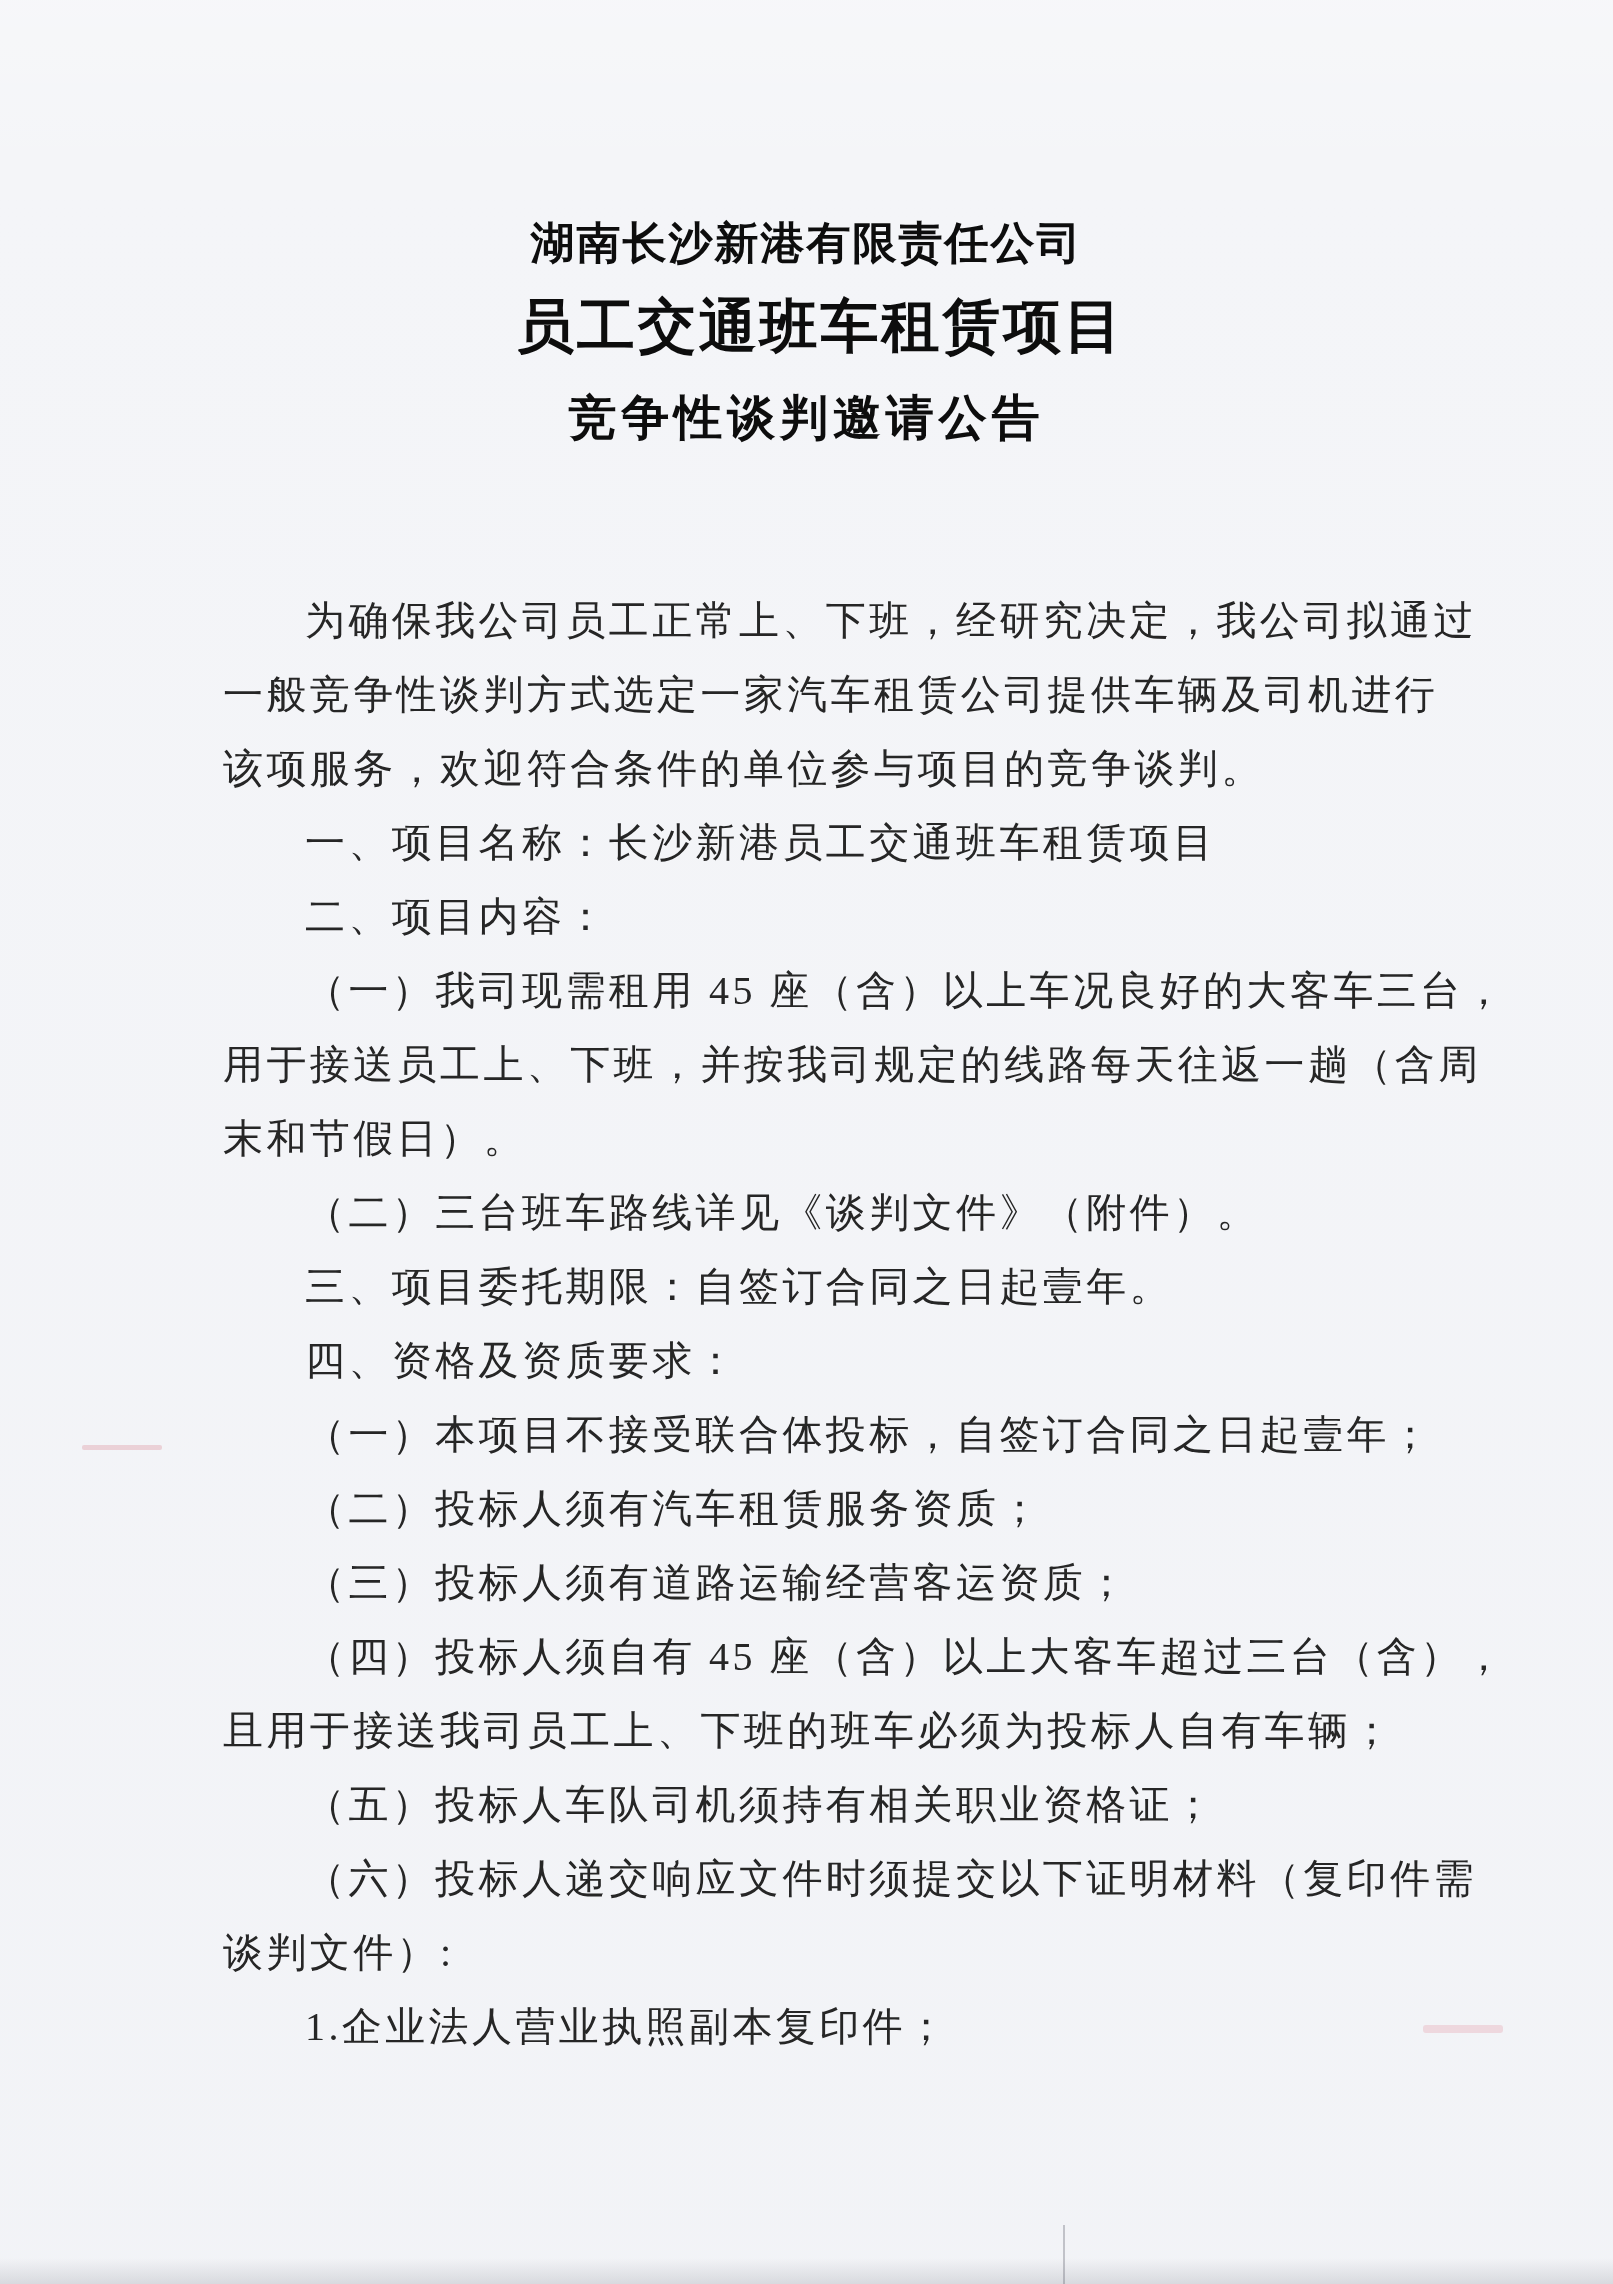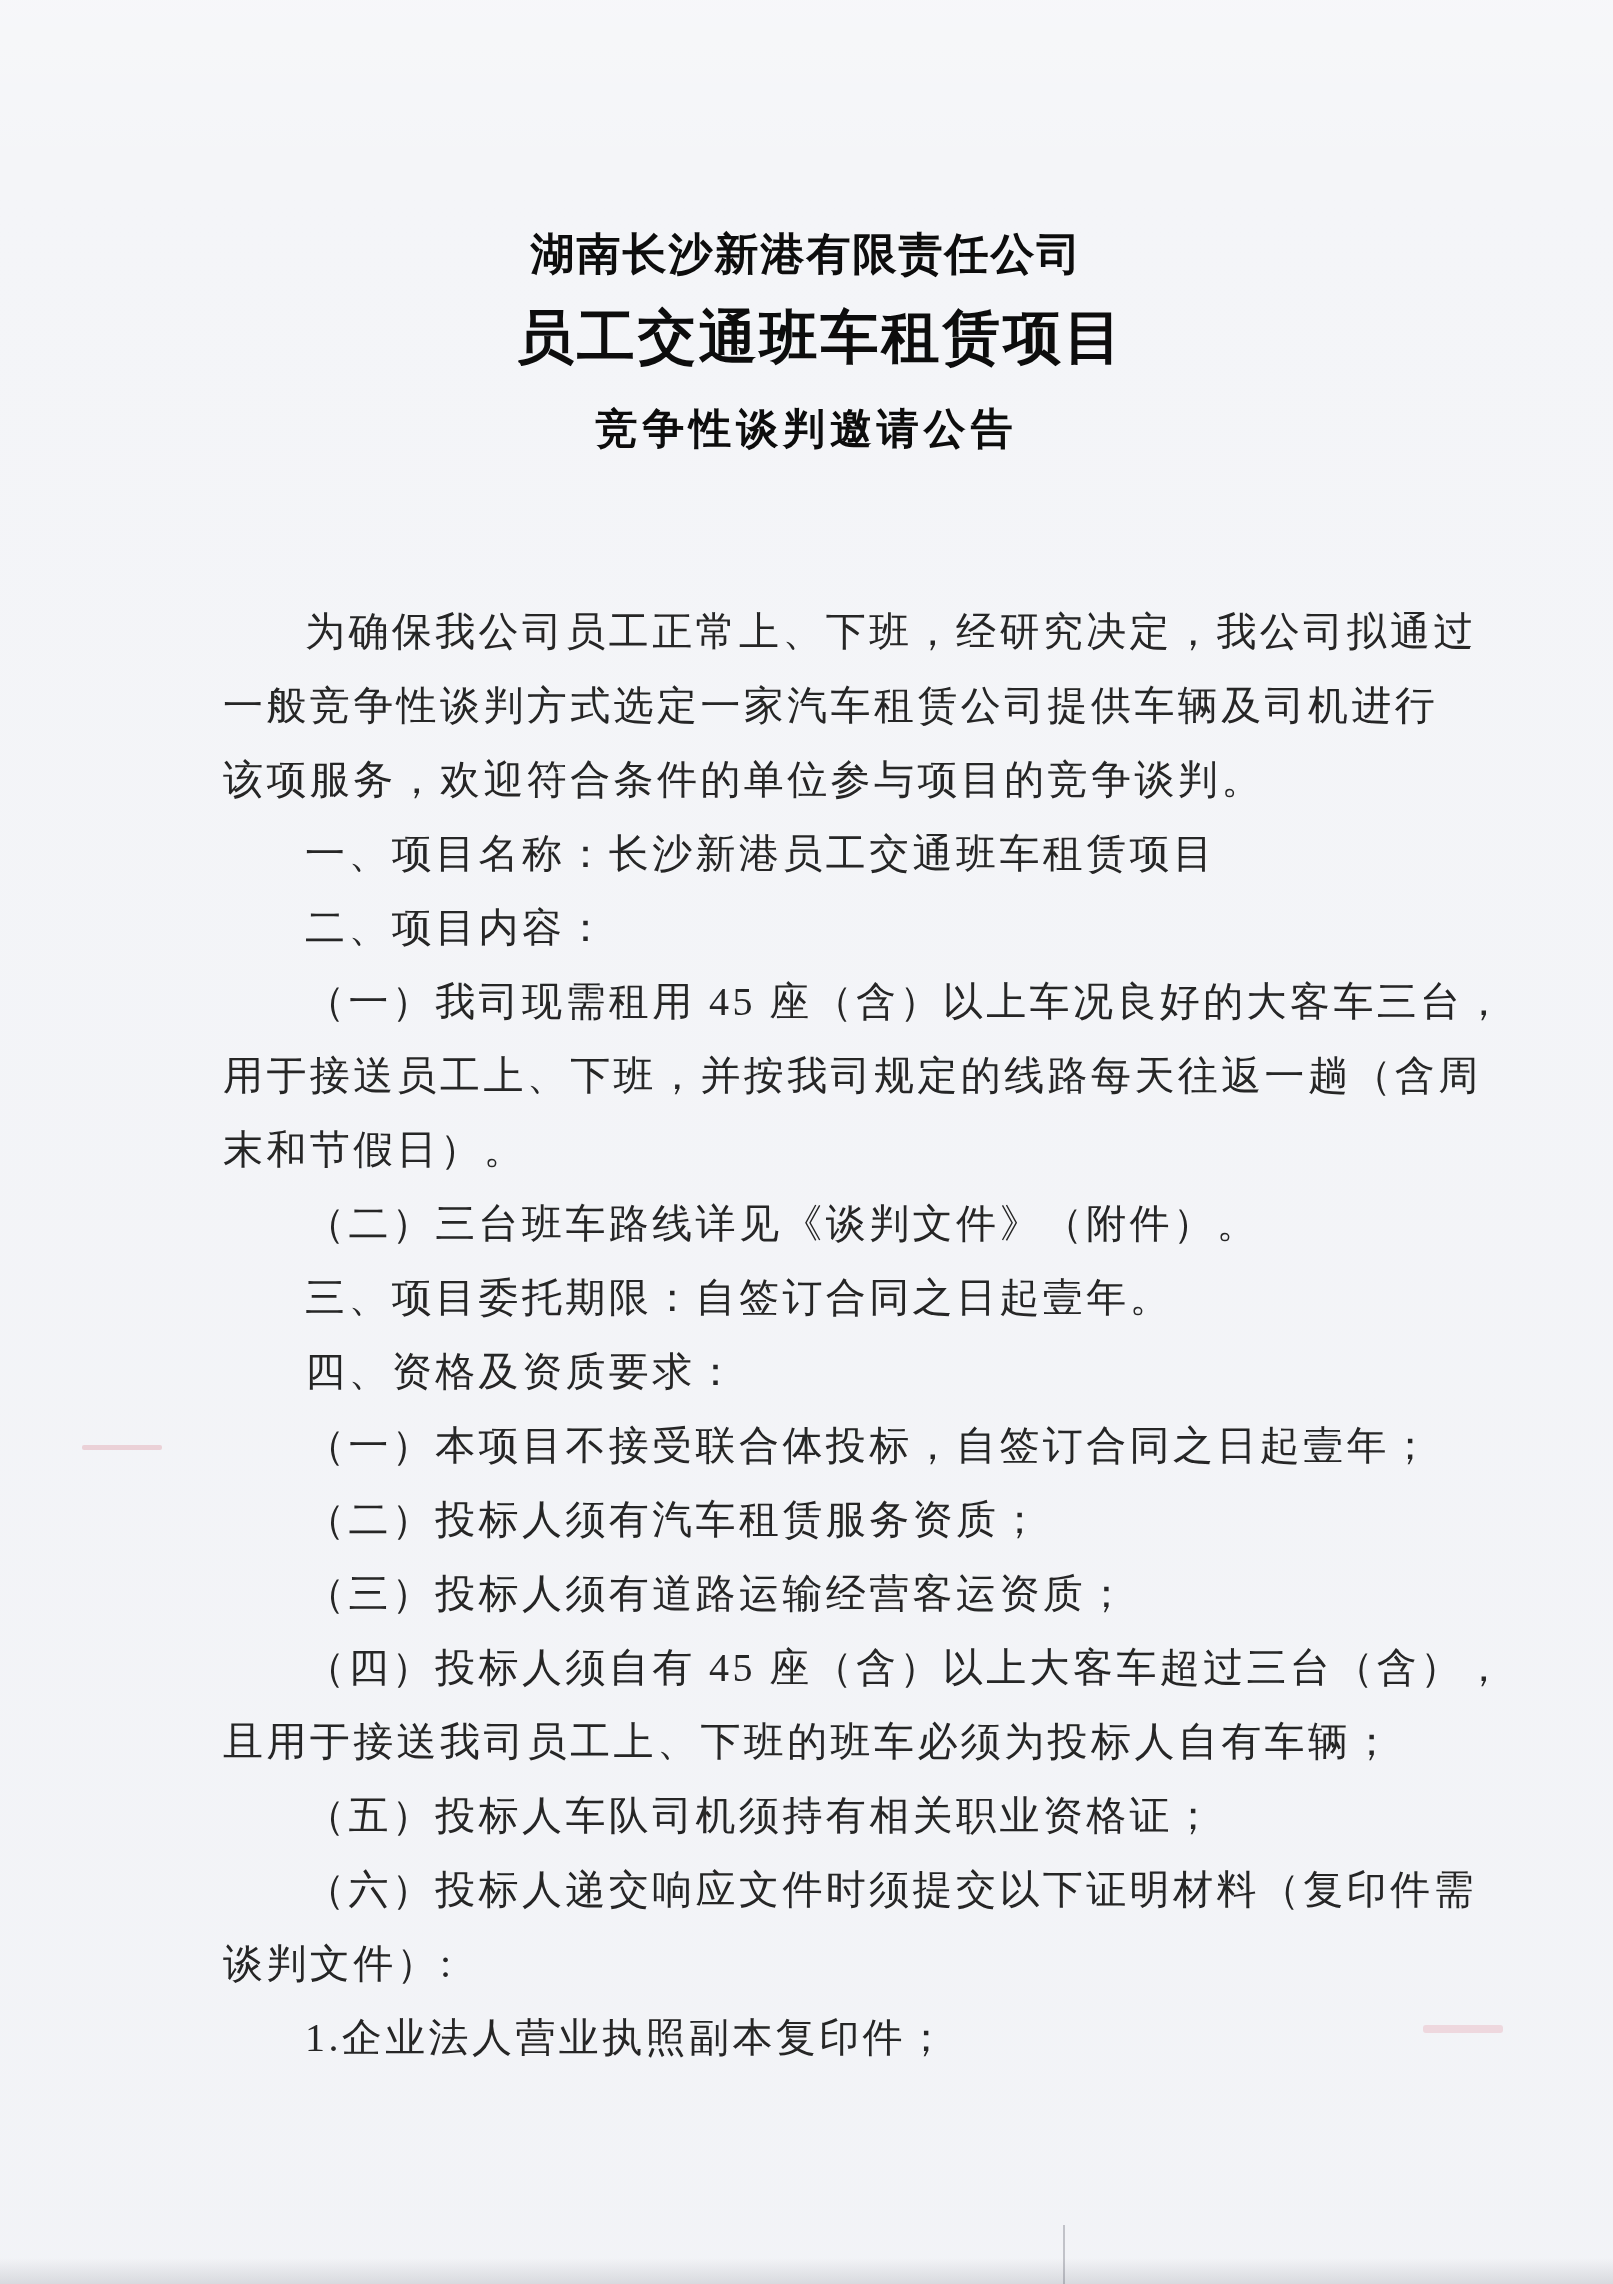--- a/index.html
+++ b/index.html
@@ -17,36 +17,35 @@
     overflow: hidden;
     font-family: "Liberation Serif", "DejaVu Serif", serif;
     color: #242424;
   }
   .titles {
     padding-top: 214px;
     text-align: center;
     font-family: "Liberation Sans", "DejaVu Sans", sans-serif;
     font-weight: bold;
     color: #0d0d0d;
-    margin-top: 11px;
   }
   .title-company {
     font-size: 44px;
     letter-spacing: 2px;
     line-height: 57px;
   }
   .title-project {
     font-size: 58px;
     letter-spacing: 2.9px;
     line-height: 86px;
     margin-top: 11.8px;
     padding-left: 28px;
   }
   .title-announcement {
-    font-size: 42px;
+    font-size: 48px;
     letter-spacing: 4.9px;
     line-height: 86px;
     margin-top: 5.9px;
   }
   .body-text {
     margin: 123px 196px 0 223px;
   }
   .line {
     height: 74px;
     display: flex;

